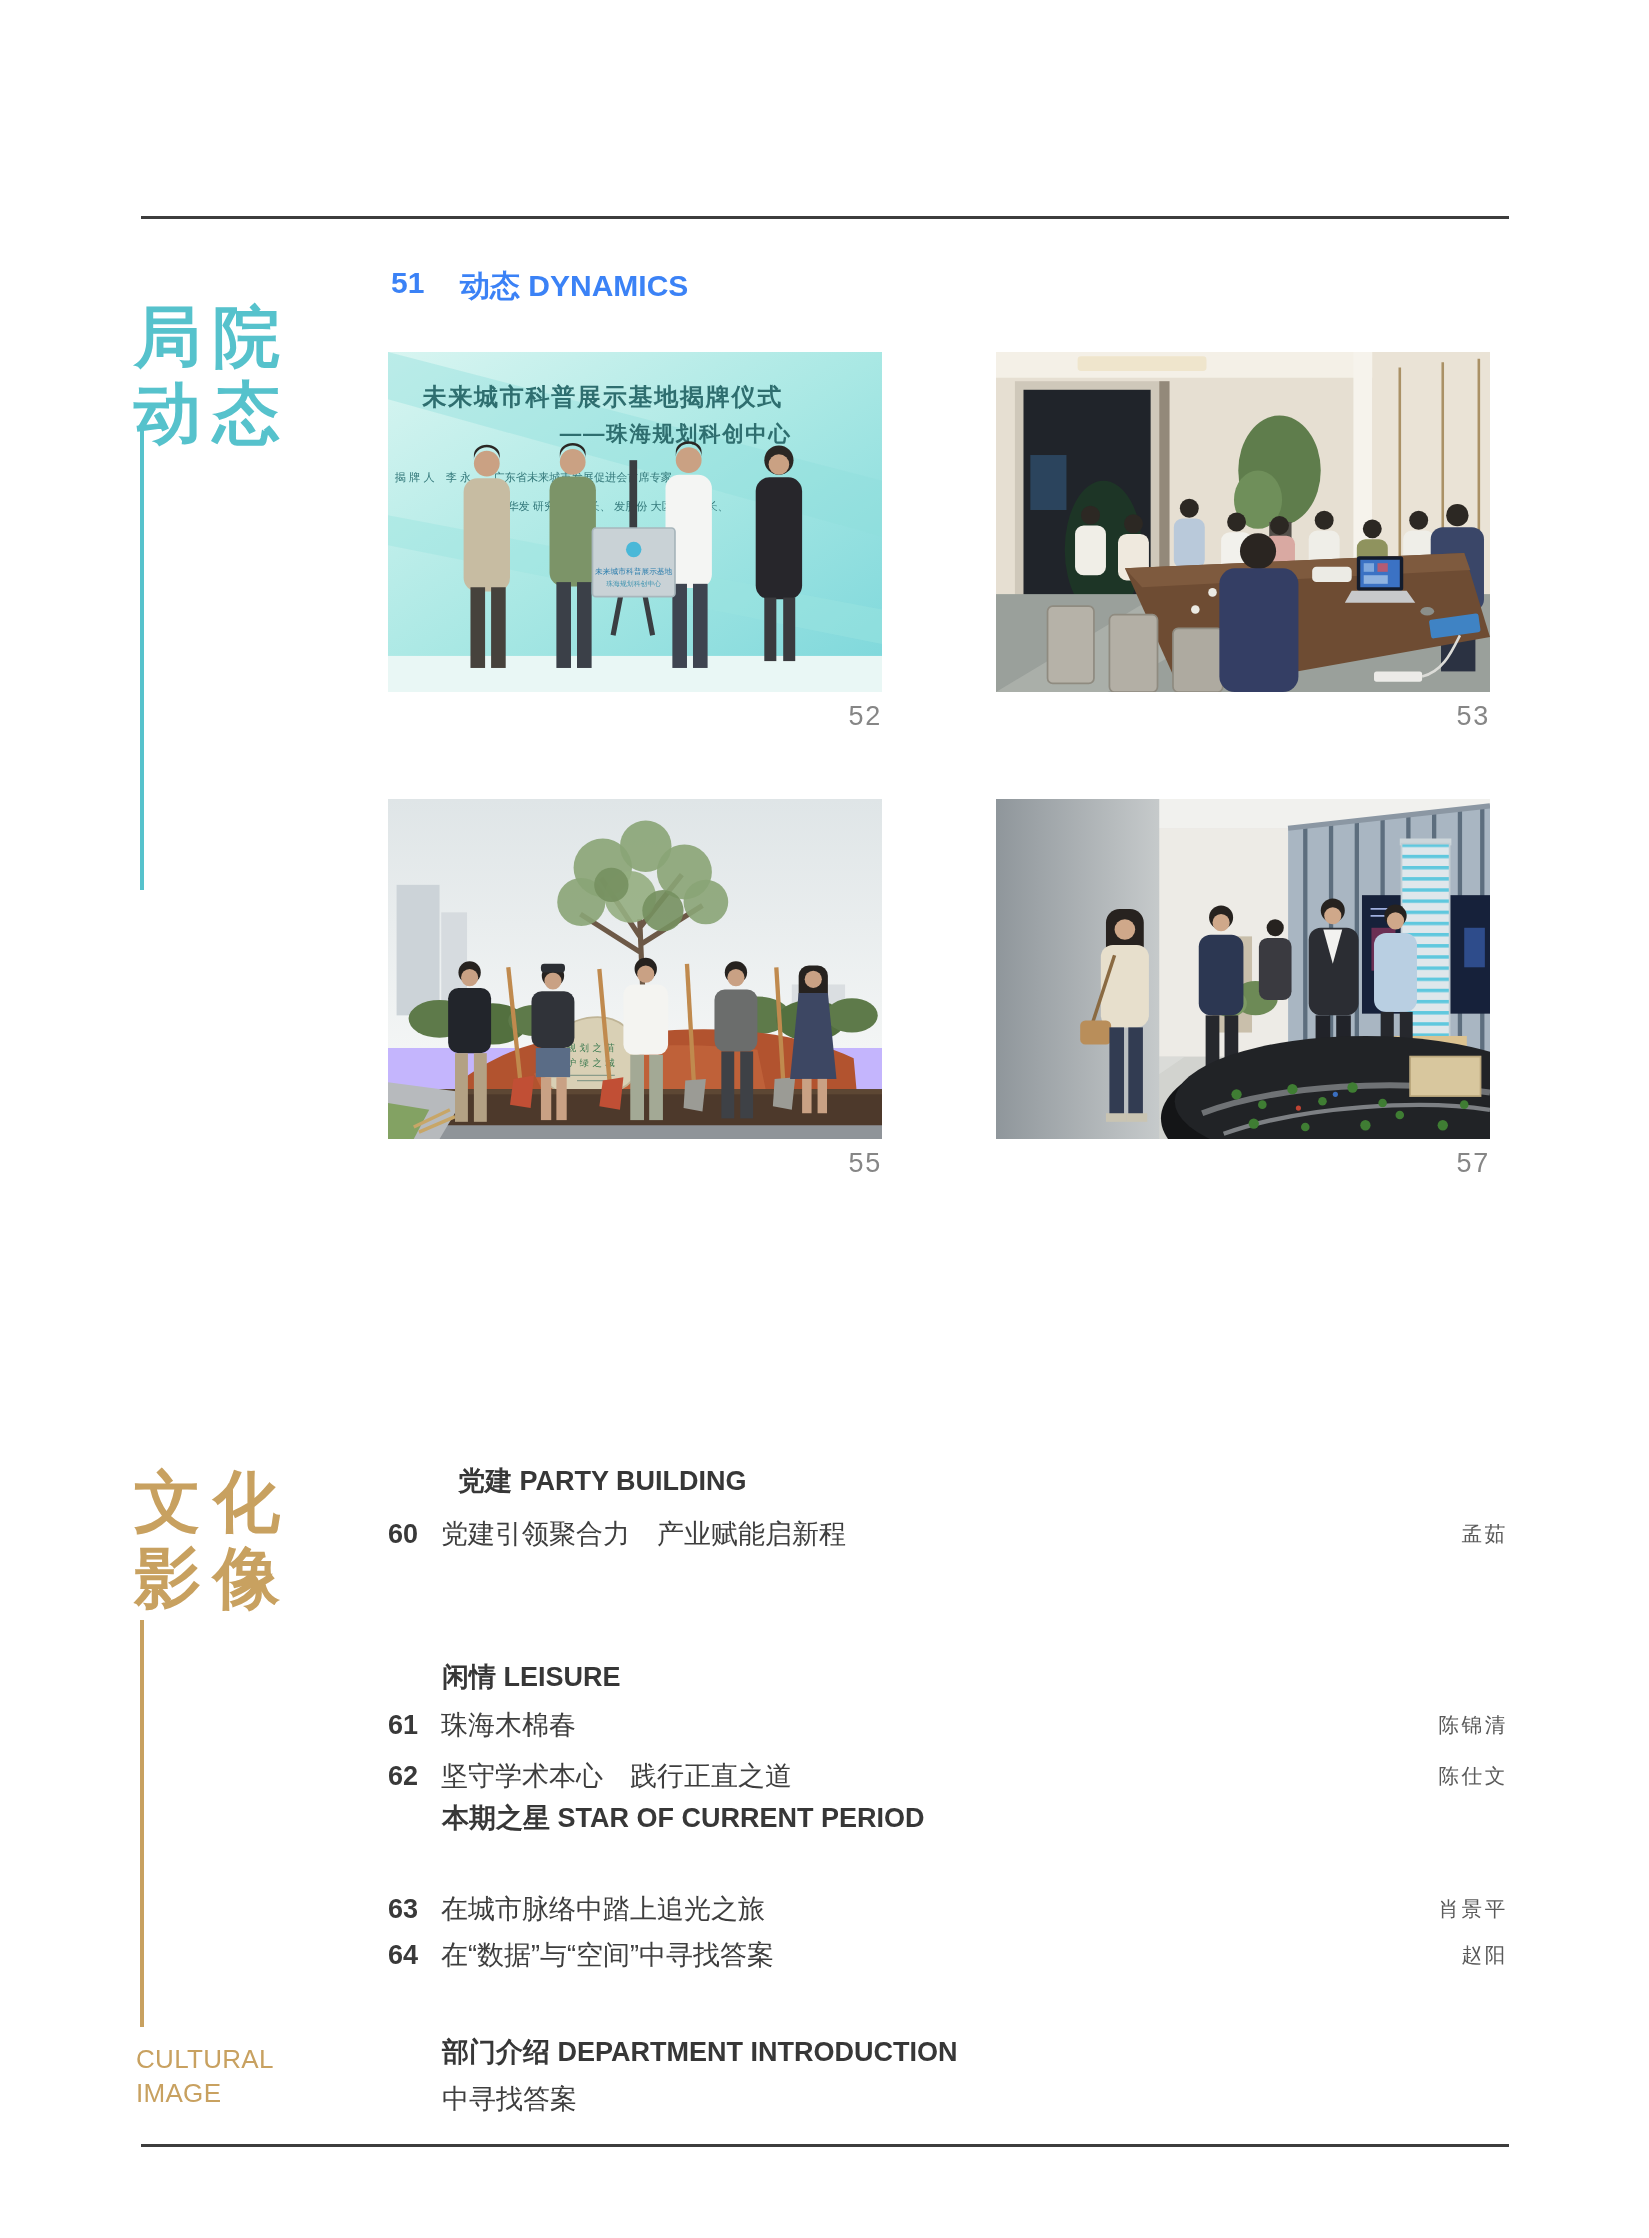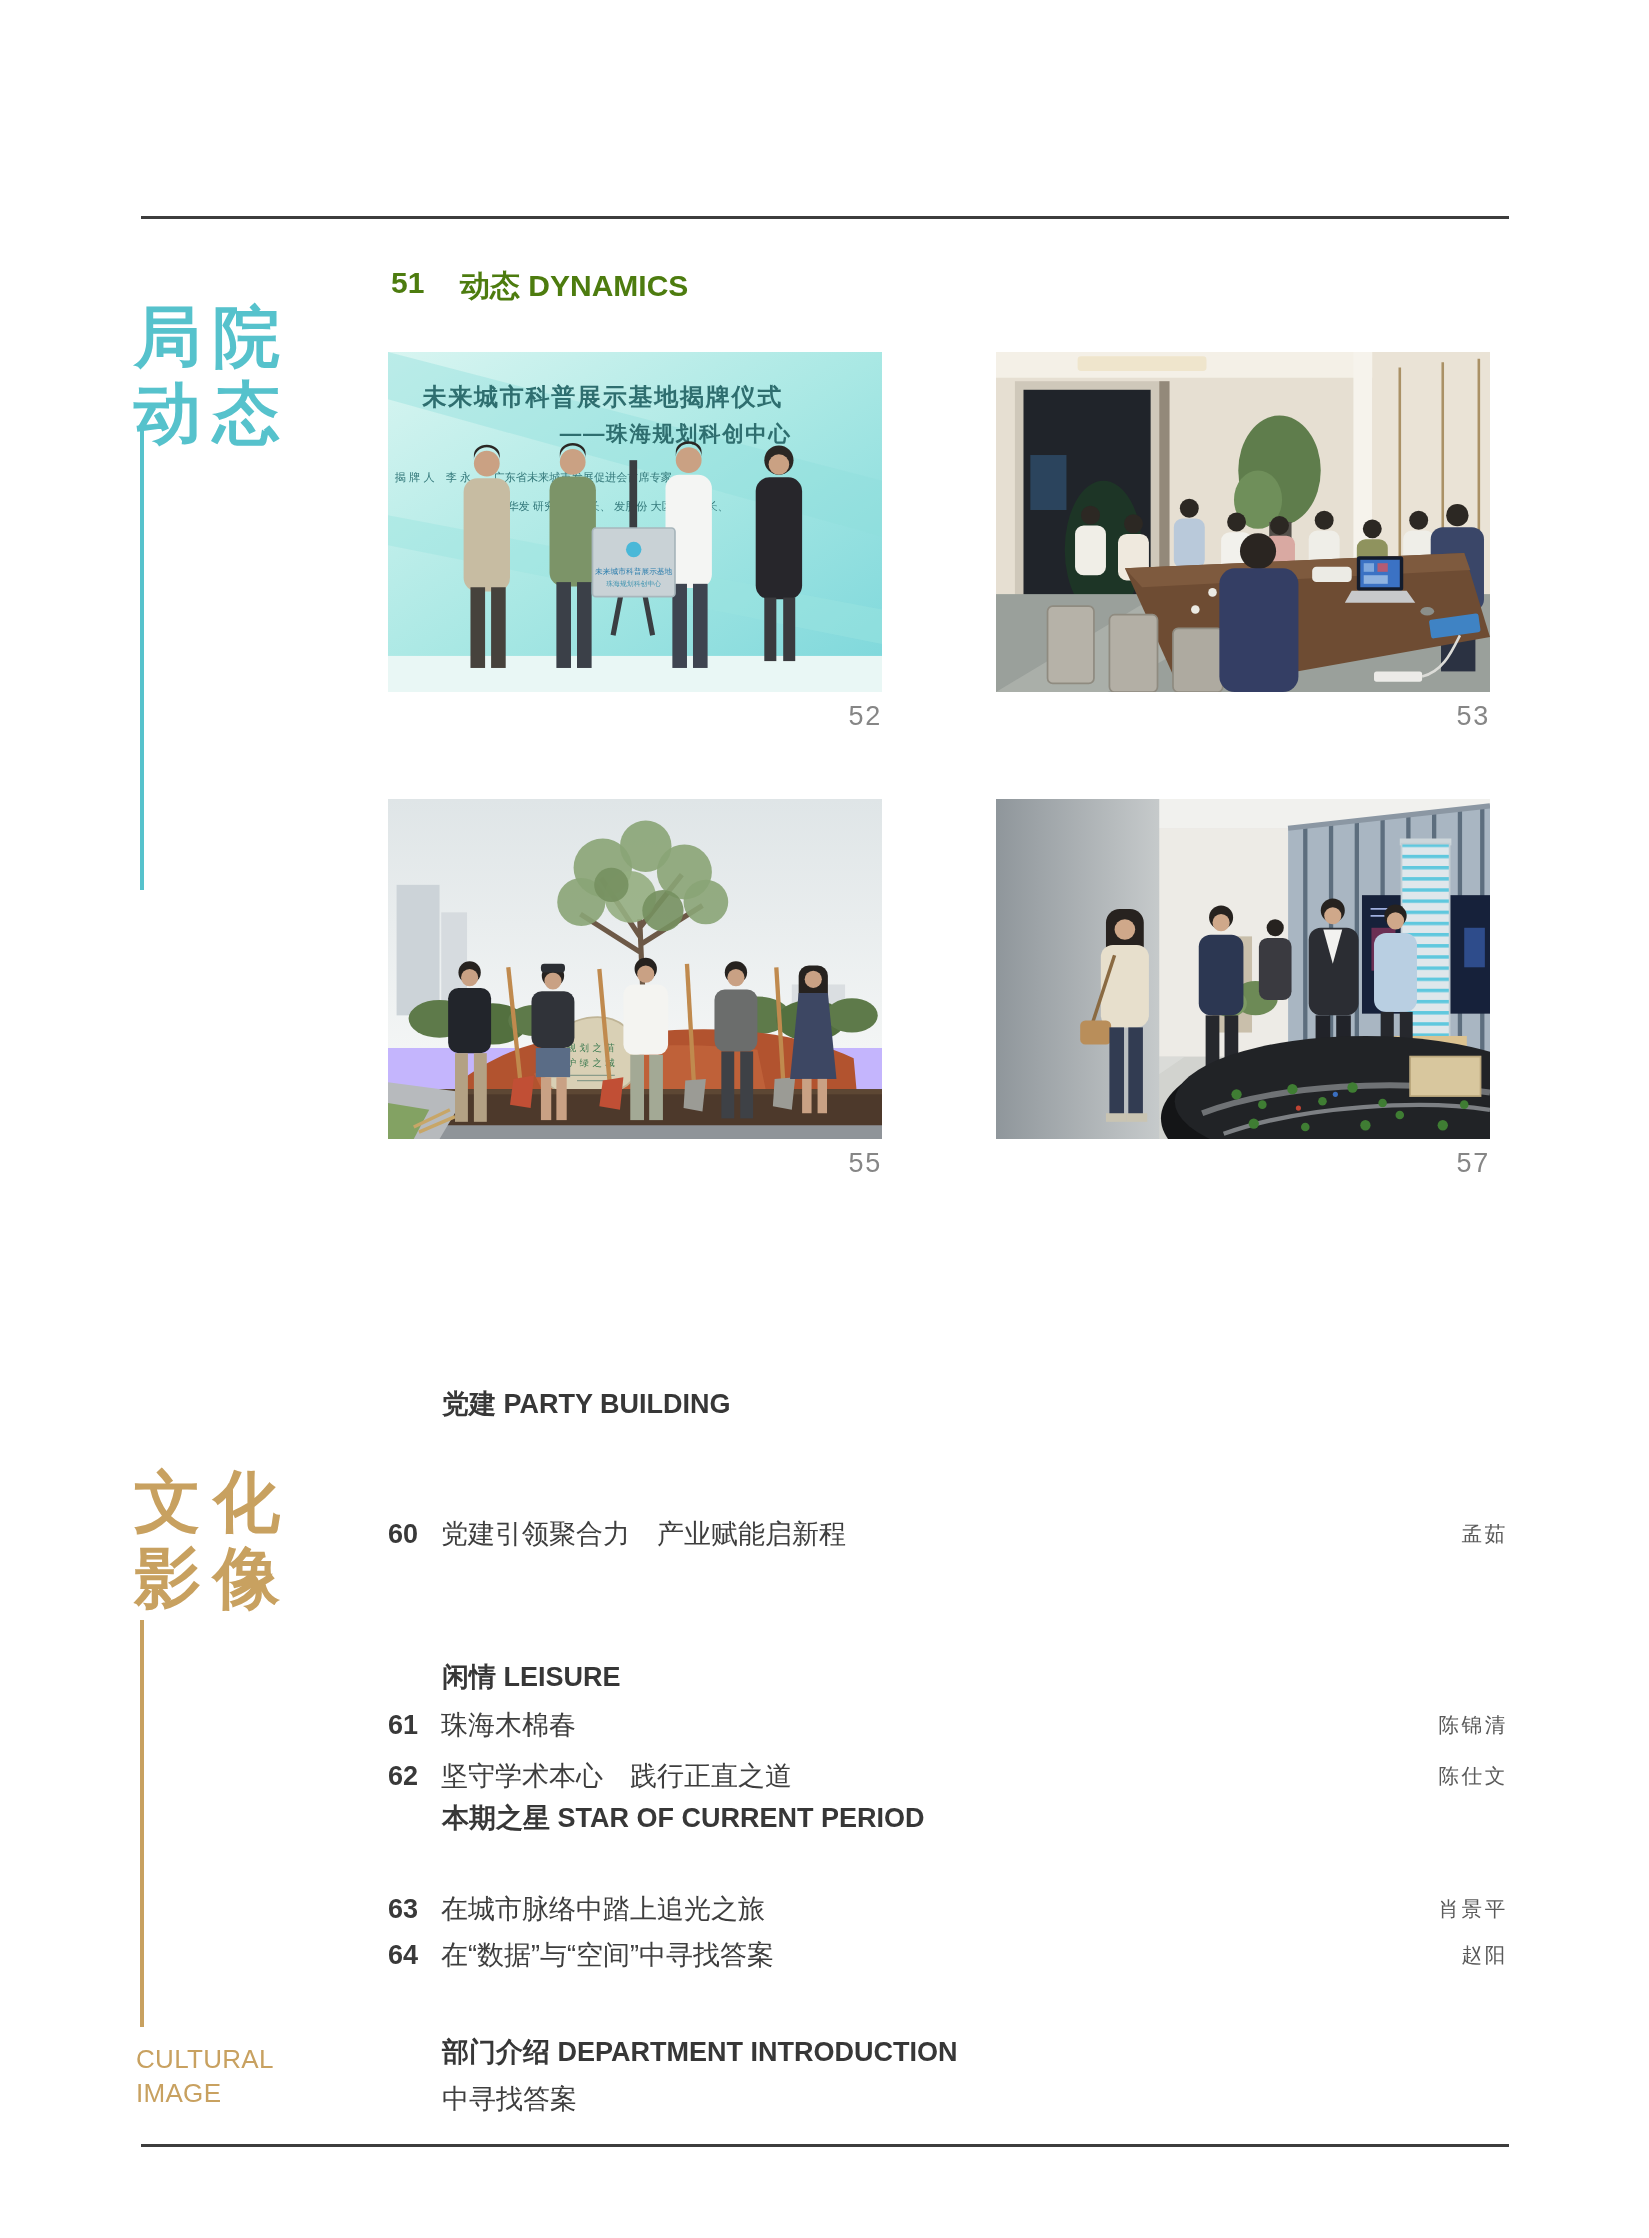--- a/index.html
+++ b/index.html
@@ -6,21 +6,21 @@
   .page{position:relative;width:1649px;height:2239px;background:#ffffff;overflow:hidden;
         font-family:"Liberation Sans","DejaVu Sans",sans-serif;color:#3a3a3a;}
   .rule{position:absolute;left:141px;width:1368px;height:2.6px;background:#3d3d3d;}
   .cn-label{position:absolute;left:134px;font-size:67px;font-weight:700;line-height:76px;letter-spacing:12px;white-space:nowrap;}
   .teal{color:#56c2cc;}
   .gold{color:#c8a160;}
   .teal-bg{background:#56c2cc;}
   .gold-bg{background:#c8a160;}
   .vline{position:absolute;left:140px;width:4.3px;}
   .en-label{position:absolute;left:136px;font-size:26px;line-height:34px;letter-spacing:0.3px;}
-  .entry-head{position:absolute;left:391px;top:266px;font-size:30px;font-weight:700;color:#4d7c0f;display:flex;}
+  .entry-head{position:absolute;left:391px;top:266px;font-size:30px;font-weight:700;color:#3b82f6;display:flex;}
   .entry-num{width:69px;}
   .photo{position:absolute;width:494px;height:340px;overflow:hidden;background:#c4b5fd;}
   .photo svg{display:block;width:100%;height:100%;}
   .pagenum{position:absolute;width:494px;text-align:right;font-size:27px;color:#868686;letter-spacing:1.7px;}
   .toc-header{position:absolute;left:442px;font-size:27px;font-weight:700;color:#373737;white-space:nowrap;}
   .toc-item{position:absolute;left:388px;width:1120px;font-size:27px;color:#3e3e3e;line-height:38px;white-space:nowrap;}
   .toc-item .num{position:absolute;left:0;top:0;font-weight:700;color:#393939;}
   .toc-item .title{margin-left:53px;display:inline-block;}
   .toc-item .author{position:absolute;right:0;top:0;font-size:20.6px;color:#5a5a5a;letter-spacing:2.6px;line-height:38px;}
   .toc-sub{position:absolute;left:442px;font-size:25px;color:#424242;white-space:nowrap;}
@@ -388,21 +388,21 @@
   <div class="cn-label gold" style="top:1464px;">
     <div>文化</div>
     <div>影像</div>
   </div>
   <div class="vline gold-bg" style="top:1620px;height:407px;"></div>
   <div class="en-label gold" style="top:2042px;">
     <div>CULTURAL</div>
     <div>IMAGE</div>
   </div>
 
-  <div class="toc-header" style="top:1386px;">党建 PARTY BUILDING</div>
+  <div class="toc-header" style="top:1463px;margin-left:16px;">党建 PARTY BUILDING</div>
   <div class="toc-item" style="top:1515px;">
     <span class="num">60</span>
     <span class="title">党建引领聚合力　产业赋能启新程</span>
     <span class="author">孟茹</span>
   </div>
 
   <div class="toc-header" style="top:1659px;">闲情 LEISURE</div>
   <div class="toc-item" style="top:1706px;">
     <span class="num">61</span>
     <span class="title">珠海木棉春</span>

